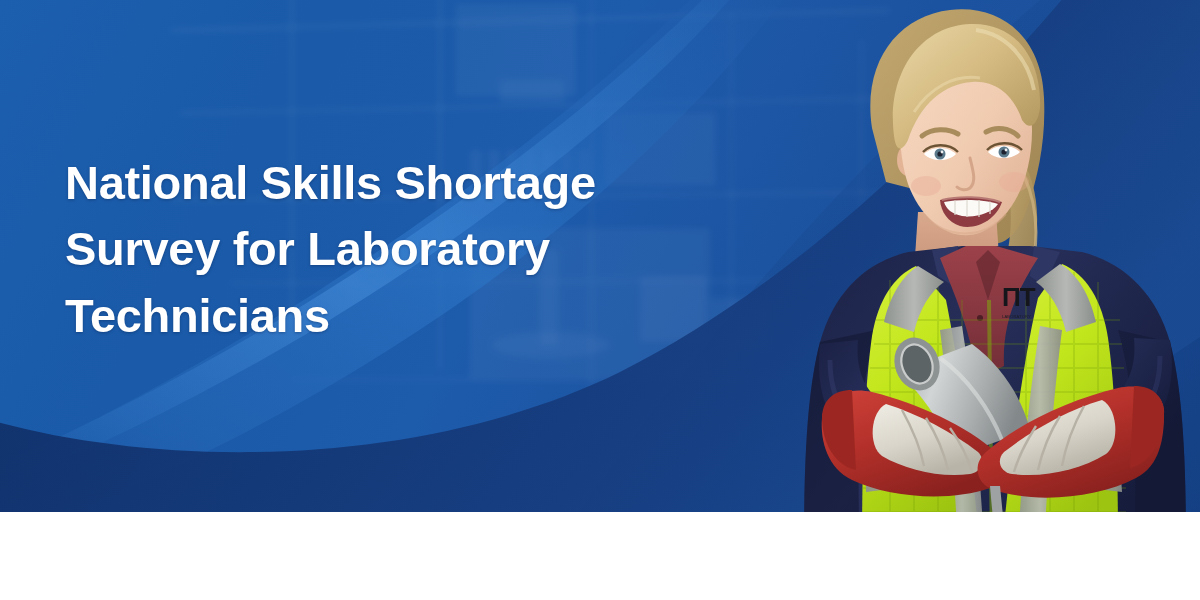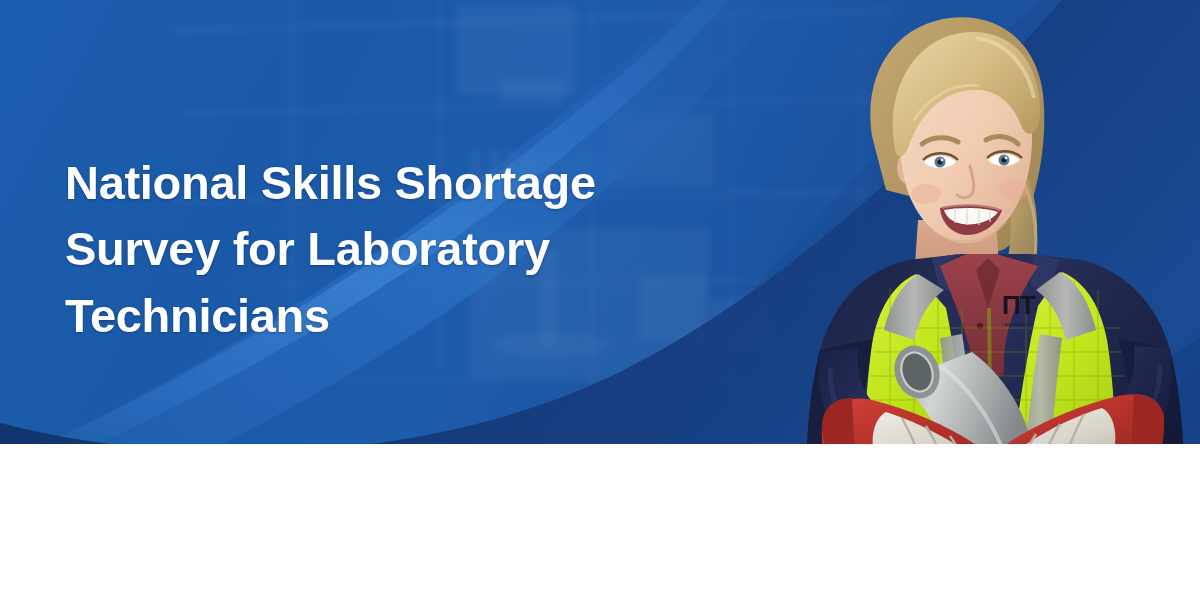--- a/index.html
+++ b/index.html
@@ -6,21 +6,21 @@
   * { margin:0; padding:0; box-sizing:border-box; }
   html, body {
     width:1200px; height:600px;
     background:#ffffff;
     font-family:"Liberation Sans", sans-serif;
     overflow:hidden;
   }
 
   #banner {
     position:relative;
-    width:1200px; height:444px;
+    width:1200px; height:512px;
     background:#a16207;
     overflow:hidden;
   }
 
   
   .stage {
     position:absolute; left:0; top:0;
     width:1200px; height:600px;
     overflow:hidden;
   }
@@ -93,21 +93,21 @@
     line-height:1.41;
     letter-spacing:-0.3px;
     text-shadow:0 1px 3px rgba(8,30,70,.38);
     z-index:30;
     white-space:pre-line;
   }
 
   
   .person {
     position:absolute;
-    left:790px; top:8px;
+    left:790px; top:0;
     width:410px; height:548px;
     z-index:25;
   }
   .person svg { display:block; }
 
   
   .vest-logo-sub { font-size:4px; letter-spacing:.2px; }
 </style>
 </head>
 <body>

